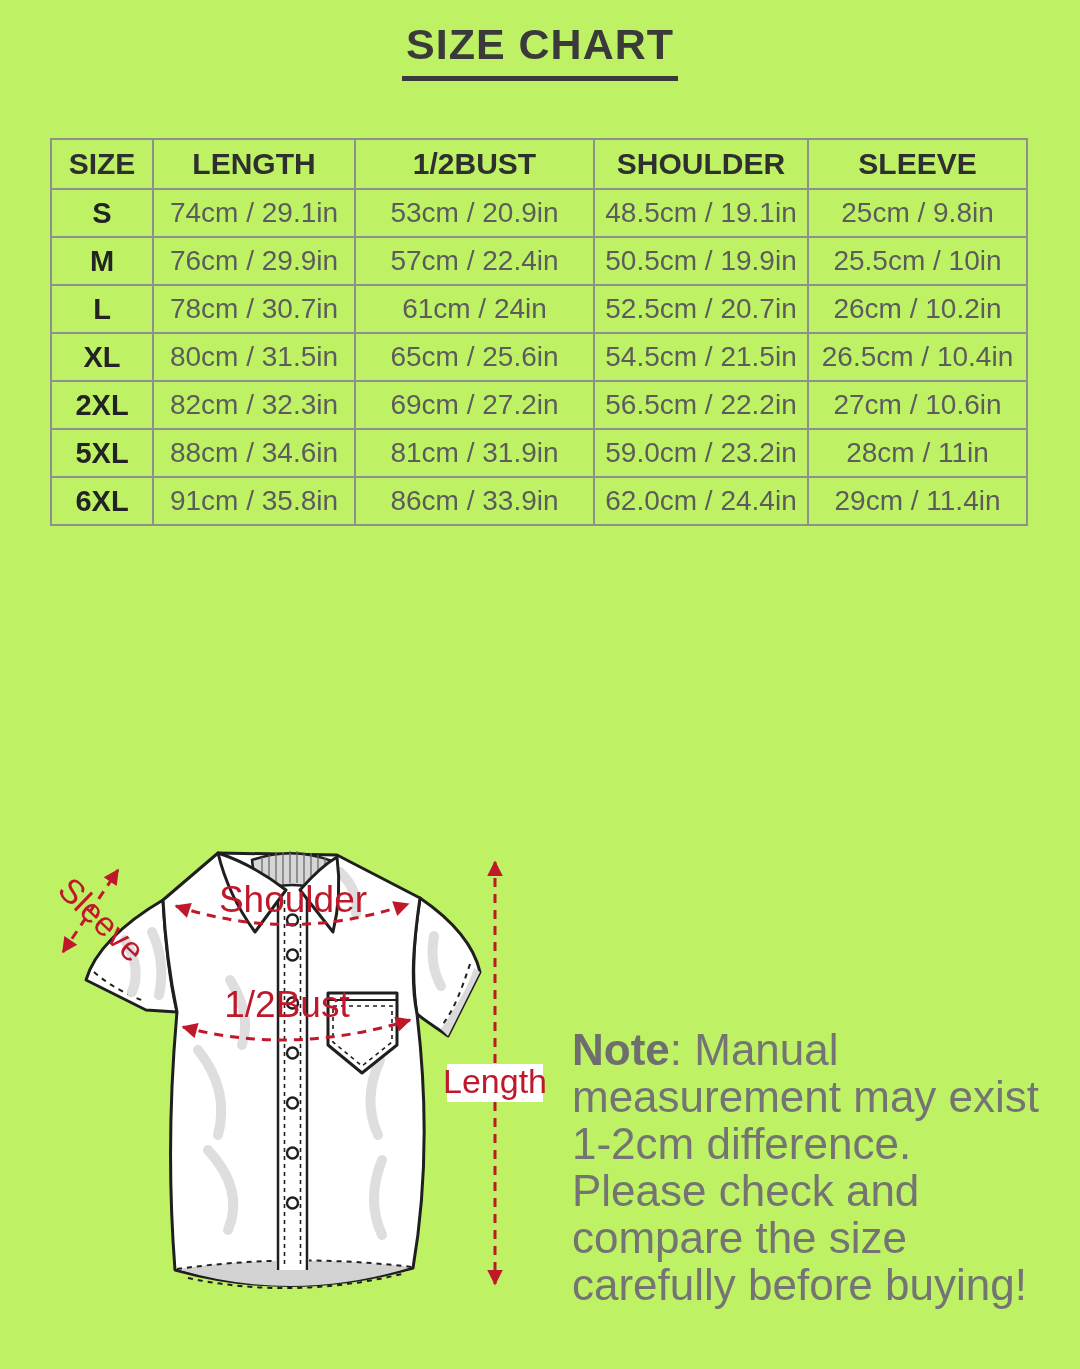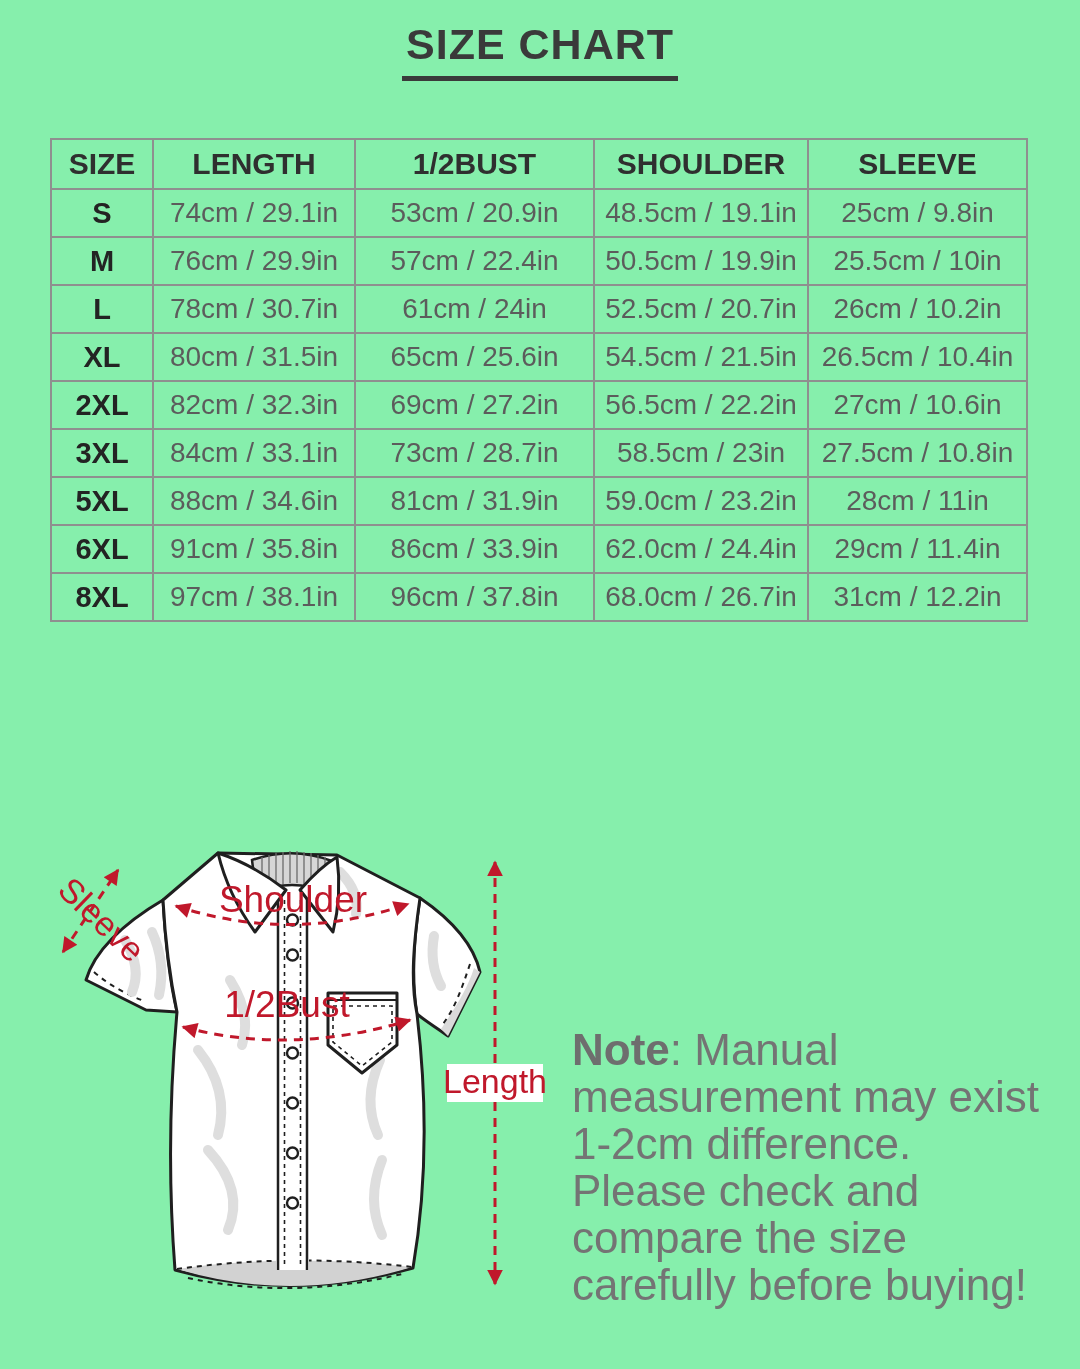--- a/index.html
+++ b/index.html
@@ -1,16 +1,16 @@
 <!DOCTYPE html>
 <html><head>
 <meta charset="utf-8">
 <style>
   html,body{margin:0;padding:0;background:#fff;}
-  .page{position:relative;width:1080px;height:1369px;background:#86efac;overflow:hidden;
+  .page{position:relative;width:1080px;height:1369px;background:#bef264;overflow:hidden;
         font-family:"Liberation Sans",sans-serif;}
 
   
   .title-wrap{position:absolute;top:20px;left:0;width:100%;text-align:center;}
   .title-wrap span{display:inline-block;font-size:43px;font-weight:bold;color:#3a3a3a;
         letter-spacing:1px;border-bottom:5px solid #3a3a3a;padding:0 4px 7px 4px;}
 
   
   table.size-chart{position:absolute;left:50px;top:95px;width:976px;border-collapse:collapse;
         table-layout:fixed;border:2px solid #7a7a7a;margin-top:43px;}
@@ -86,46 +86,32 @@
           <td>26.5cm / 10.4in</td>
         </tr>
         <tr>
           <td class="col-size">2XL</td>
           <td>82cm / 32.3in</td>
           <td>69cm / 27.2in</td>
           <td>56.5cm / 22.2in</td>
           <td>27cm / 10.6in</td>
         </tr>
         <tr>
-          <td class="col-size">3XL</td>
-          <td>84cm / 33.1in</td>
-          <td>73cm / 28.7in</td>
-          <td>58.5cm / 23in</td>
-          <td>27.5cm / 10.8in</td>
-        </tr>
-        <tr>
           <td class="col-size">5XL</td>
           <td>88cm / 34.6in</td>
           <td>81cm / 31.9in</td>
           <td>59.0cm / 23.2in</td>
           <td>28cm / 11in</td>
         </tr>
         <tr>
           <td class="col-size">6XL</td>
           <td>91cm / 35.8in</td>
           <td>86cm / 33.9in</td>
           <td>62.0cm / 24.4in</td>
           <td>29cm / 11.4in</td>
-        </tr>
-        <tr>
-          <td class="col-size">8XL</td>
-          <td>97cm / 38.1in</td>
-          <td>96cm / 37.8in</td>
-          <td>68.0cm / 26.7in</td>
-          <td>31cm / 12.2in</td>
         </tr>
       </tbody>
   </table>
 
   <div class="diagram">
     <svg viewBox="0 0 520 470">
       <defs>
         <marker id="ah" viewBox="0 0 10 10" refX="9" refY="5" markerWidth="6" markerHeight="5.2" orient="auto-start-reverse">
           <path d="M0,0 L10,5 L0,10 Z" fill="#c0182b"></path>
         </marker>

